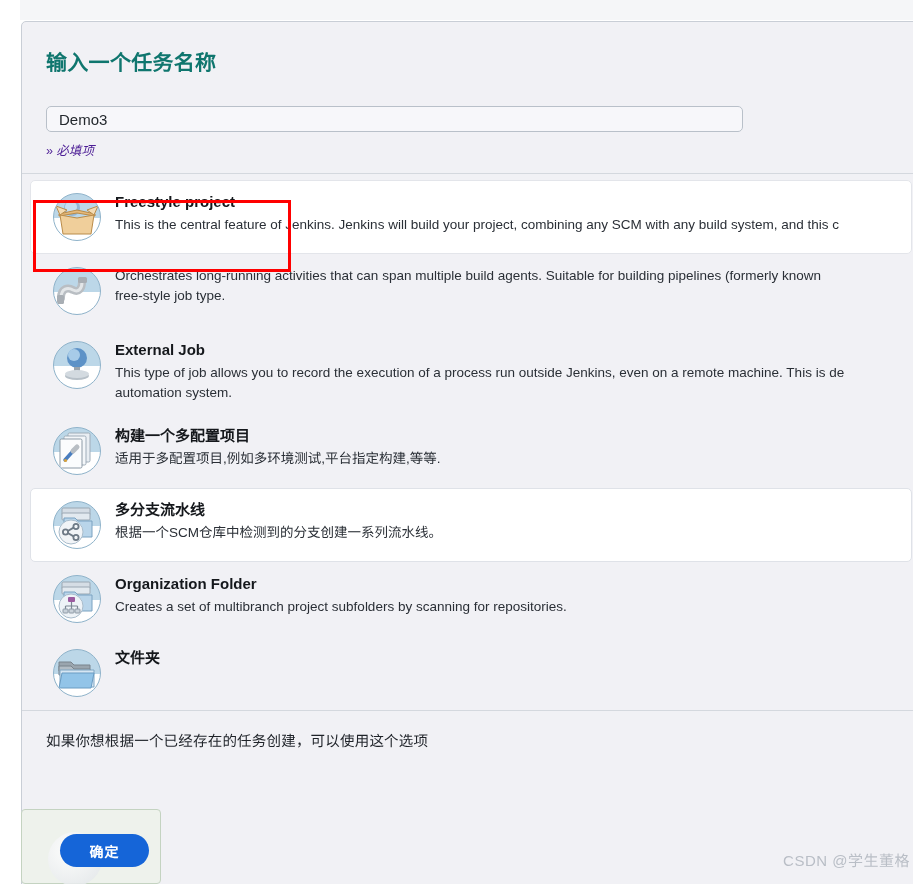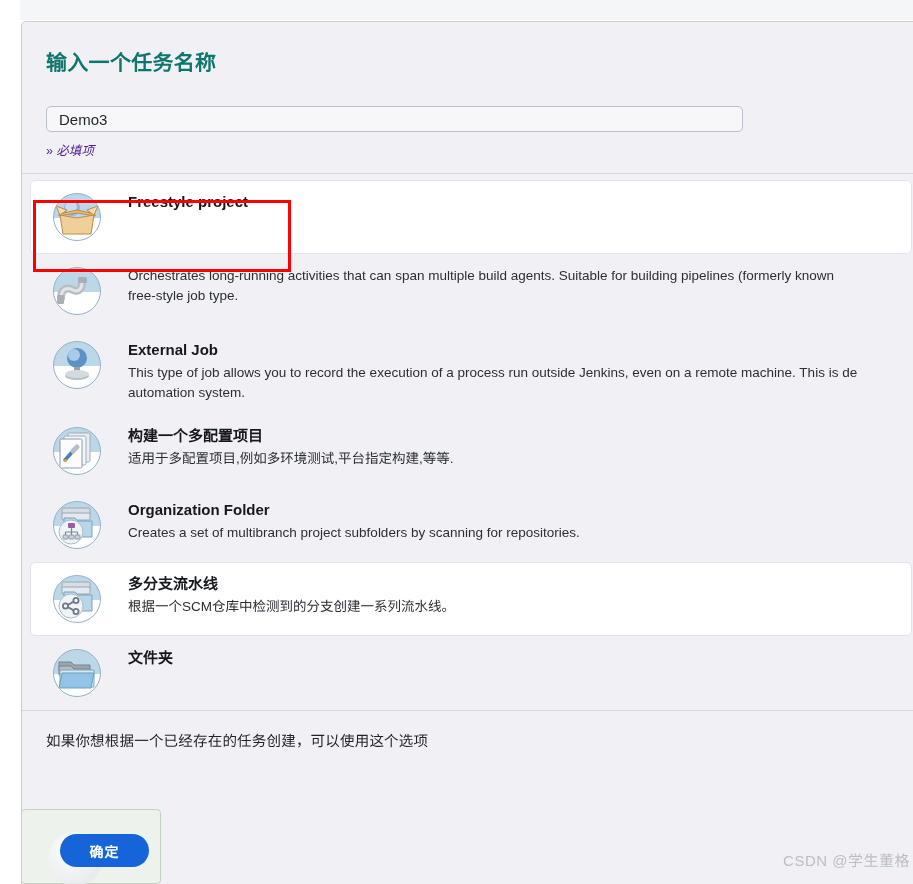--- a/index.html
+++ b/index.html
@@ -93,21 +93,21 @@
     margin: 0;
   }
 
   
   .item-list {
     padding: 6px 0 0 0;
   }
   .item {
     display: flex;
     align-items: flex-start;
-    gap: 27px;
+    gap: 14px;
     padding: 10px 20px 10px 22px;
     margin: 0 8px;
     border: 1px solid transparent;
     border-radius: 5px;
     position: relative;
     min-height: 52px;
   }
   .item.selected {
     background: #ffffff;
     border-color: #e3e5ea;
@@ -256,20 +256,21 @@
       <circle cx="17" cy="13" r="6" fill="#c6def0"></circle>
       <path d="M5 20 L23 16 L41 20 L41 22 L23 19 L5 22 Z" fill="#e6b979" stroke="#b98b49" stroke-width="1"></path>
       <path d="M6 21 L23 24 L40 21 L37 40 L9 40 Z" fill="#f0cf9b" stroke="#b98b49" stroke-width="1"></path>
       <path d="M6 21 L2 12 L13 16 Z" fill="#f4dcb4" stroke="#b98b49" stroke-width="1"></path>
       <path d="M40 21 L44 12 L33 16 Z" fill="#f4dcb4" stroke="#b98b49" stroke-width="1"></path>
     </svg>
           </span>
         </div>
         <div class="item-body">
           <div class="item-title">Freestyle project</div>
+          <div class="item-desc nowrap">This is the central feature of Jenkins. Jenkins will build your project, combining any SCM with any build system, and this c</div>
         </div>
       </div>
       <div class="item">
         <div class="item-icon">
           <span class="ic">
     <svg width="46" height="46" viewBox="0 0 46 46">
       <path d="M7 30 C7 20 14 19 19 22 C25 25 28 20 28 14" fill="none" stroke="#b9bec3" stroke-width="8" stroke-linecap="round"></path>
       <path d="M7 30 C7 20 14 19 19 22 C25 25 28 20 28 14" fill="none" stroke="#e3e6e8" stroke-width="3" stroke-linecap="round"></path>
       <rect x="24" y="9" width="9" height="6" rx="1.5" fill="#a8aeb4"></rect>
       <rect x="3" y="27" width="7" height="9" rx="1.5" fill="#a8aeb4"></rect>
@@ -308,20 +309,40 @@
       <rect x="6" y="11" width="22" height="29" rx="1.5" fill="#fbfcfd" stroke="#8d9aa6"></rect>
       <path d="M11 32 L20 22" stroke="#4a7ebf" stroke-width="3.5" stroke-linecap="round"></path>
       <path d="M19 23 L23 19" stroke="#b8bec4" stroke-width="5" stroke-linecap="round"></path>
       <circle cx="11.5" cy="32.5" r="1.6" fill="#d9a23b"></circle>
     </svg>
           </span>
         </div>
         <div class="item-body">
           <div class="item-title">构建一个多配置项目</div>
           <div class="item-desc nowrap">适用于多配置项目,例如多环境测试,平台指定构建,等等.</div>
+        </div>
+      </div>
+      <div class="item card-row">
+        <div class="item-icon">
+          <span class="ic">
+    <svg width="46" height="46" viewBox="0 0 46 46">
+      <rect x="8" y="6" width="28" height="7" rx="1" fill="#d5dde5" stroke="#9aa7b3"></rect>
+      <rect x="8" y="11" width="28" height="7" rx="1" fill="#e2e9ef" stroke="#9aa7b3"></rect>
+      <path d="M10 16 h11 l3 3 h14 v16 h-28 z" fill="#b9d5ea" stroke="#7ba2c1"></path>
+      <circle cx="17" cy="30" r="12" fill="#f1f4f7" stroke="#a9bccb"></circle>
+      <circle cx="11.5" cy="30" r="2.6" fill="none" stroke="#6e7a86" stroke-width="1.8"></circle>
+      <circle cx="22" cy="24.5" r="2.6" fill="none" stroke="#6e7a86" stroke-width="1.8"></circle>
+      <circle cx="22" cy="35.5" r="2.6" fill="none" stroke="#6e7a86" stroke-width="1.8"></circle>
+      <path d="M13.8 29 L19.6 25.6 M13.8 31 L19.6 34.4" stroke="#6e7a86" stroke-width="1.8"></path>
+    </svg>
+          </span>
+        </div>
+        <div class="item-body">
+          <div class="item-title">多分支流水线</div>
+          <div class="item-desc nowrap">根据一个SCM仓库中检测到的分支创建一系列流水线。</div>
         </div>
       </div>
       <div class="item">
         <div class="item-icon">
           <span class="ic">
     <svg width="46" height="46" viewBox="0 0 46 46">
       <rect x="8" y="6" width="28" height="7" rx="1" fill="#d5dde5" stroke="#9aa7b3"></rect>
       <rect x="8" y="11" width="28" height="7" rx="1" fill="#e2e9ef" stroke="#9aa7b3"></rect>
       <path d="M10 16 h11 l3 3 h14 v16 h-28 z" fill="#b9d5ea" stroke="#7ba2c1"></path>
       <circle cx="17" cy="30" r="12" fill="#eef3f7" stroke="#a9bccb"></circle>
@@ -331,40 +352,20 @@
       <rect x="15" y="33" width="5" height="4" rx=".8" fill="#c9d2da" stroke="#8e9aa6"></rect>
       <rect x="21" y="33" width="5" height="4" rx=".8" fill="#c9d2da" stroke="#8e9aa6"></rect>
     </svg>
           </span>
         </div>
         <div class="item-body">
           <div class="item-title">Organization Folder</div>
           <div class="item-desc nowrap">Creates a set of multibranch project subfolders by scanning for repositories.</div>
         </div>
       </div>
-      <div class="item card-row">
-        <div class="item-icon">
-          <span class="ic">
-    <svg width="46" height="46" viewBox="0 0 46 46">
-      <rect x="8" y="6" width="28" height="7" rx="1" fill="#d5dde5" stroke="#9aa7b3"></rect>
-      <rect x="8" y="11" width="28" height="7" rx="1" fill="#e2e9ef" stroke="#9aa7b3"></rect>
-      <path d="M10 16 h11 l3 3 h14 v16 h-28 z" fill="#b9d5ea" stroke="#7ba2c1"></path>
-      <circle cx="17" cy="30" r="12" fill="#f1f4f7" stroke="#a9bccb"></circle>
-      <circle cx="11.5" cy="30" r="2.6" fill="none" stroke="#6e7a86" stroke-width="1.8"></circle>
-      <circle cx="22" cy="24.5" r="2.6" fill="none" stroke="#6e7a86" stroke-width="1.8"></circle>
-      <circle cx="22" cy="35.5" r="2.6" fill="none" stroke="#6e7a86" stroke-width="1.8"></circle>
-      <path d="M13.8 29 L19.6 25.6 M13.8 31 L19.6 34.4" stroke="#6e7a86" stroke-width="1.8"></path>
-    </svg>
-          </span>
-        </div>
-        <div class="item-body">
-          <div class="item-title">多分支流水线</div>
-          <div class="item-desc nowrap">根据一个SCM仓库中检测到的分支创建一系列流水线。</div>
-        </div>
-      </div>
       <div class="item">
         <div class="item-icon">
           <span class="ic">
     <svg width="46" height="46" viewBox="0 0 46 46">
       <path d="M5 12 h12 l3 3 h16 v6 h-31 z" fill="#9aa5ae" stroke="#79838c"></path>
       <path d="M5 16 h12 l3 3 h16 v6 h-31 z" fill="#b2bcc4" stroke="#79838c"></path>
       <path d="M6 20 h34 v17 h-34 z" fill="#d6e6f3" stroke="#7ea6c4"></path>
       <path d="M8 23 h32 l-3 15 h-32 z" fill="#92c4e8" stroke="#6a9cc2"></path>
     </svg>
           </span>

